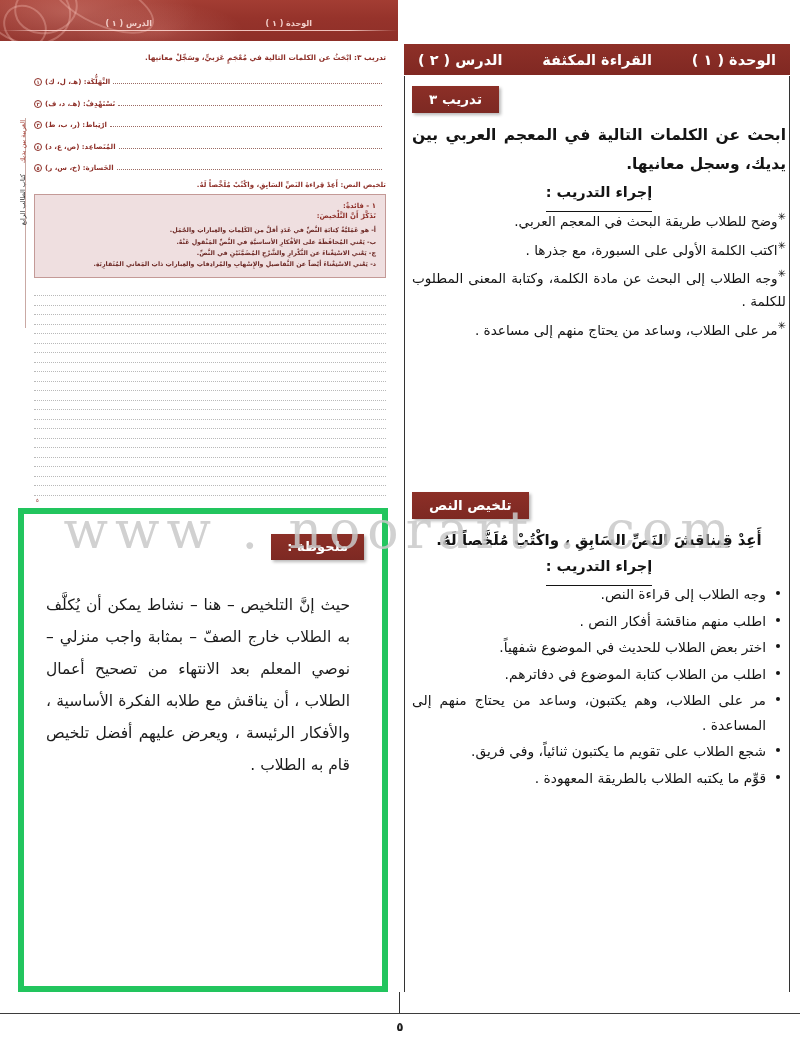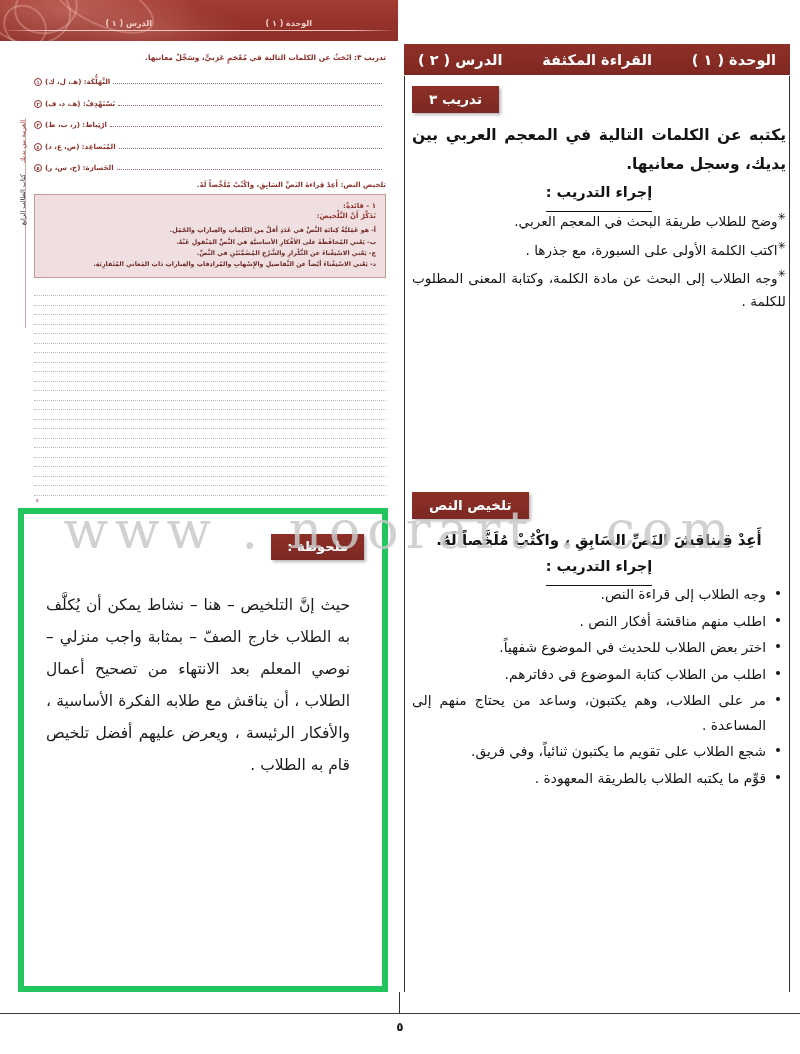--- a/index.html
+++ b/index.html
@@ -454,26 +454,27 @@
       <span>القراءة المكثفة</span>
       <span>الدرس ( ٢ )</span>
     </div>
 
     <div class="tg-frame"></div>
 
     <div class="tg-content">
       <div class="badge-row">
         <span class="badge tg-badge">تدريب ٣</span>
       </div>
-      <div class="tg-lead">يكتبه عن الكلمات التالية في المعجم العربي بين يديك، وسجل معانيها.</div>
+      <div class="tg-lead">ابحث عن الكلمات التالية في المعجم العربي بين يديك، وسجل معانيها.</div>
       <div class="tg-proc"><span>إجراء التدريب :</span></div>
 
       <div class="star-item"><span class="st">✳</span><span>وضح للطلاب طريقة البحث في المعجم العربي.</span></div>
       <div class="star-item"><span class="st">✳</span><span>اكتب الكلمة الأولى على السبورة، مع جذرها .</span></div>
       <div class="star-item"><span class="st">✳</span><span>وجه الطلاب إلى البحث عن مادة الكلمة، وكتابة المعنى المطلوب للكلمة .</span></div>
+      <div class="star-item"><span class="st">✳</span><span>مر على الطلاب، وساعد من يحتاج منهم إلى مساعدة .</span></div>
     </div>
 
     <div class="tg-section2">
       <div class="badge-row">
         <span class="badge tg-badge">تلخيص النص</span>
       </div>
       <div class="tg-lead2">أَعِدْ قِيناقشَ النَصِّ السَابِقِ ، واكْتُبْ مُلَخَّصاً لَهُ.</div>
       <div class="tg-proc"><span>إجراء التدريب :</span></div>
 
       <ul class="bullets">

